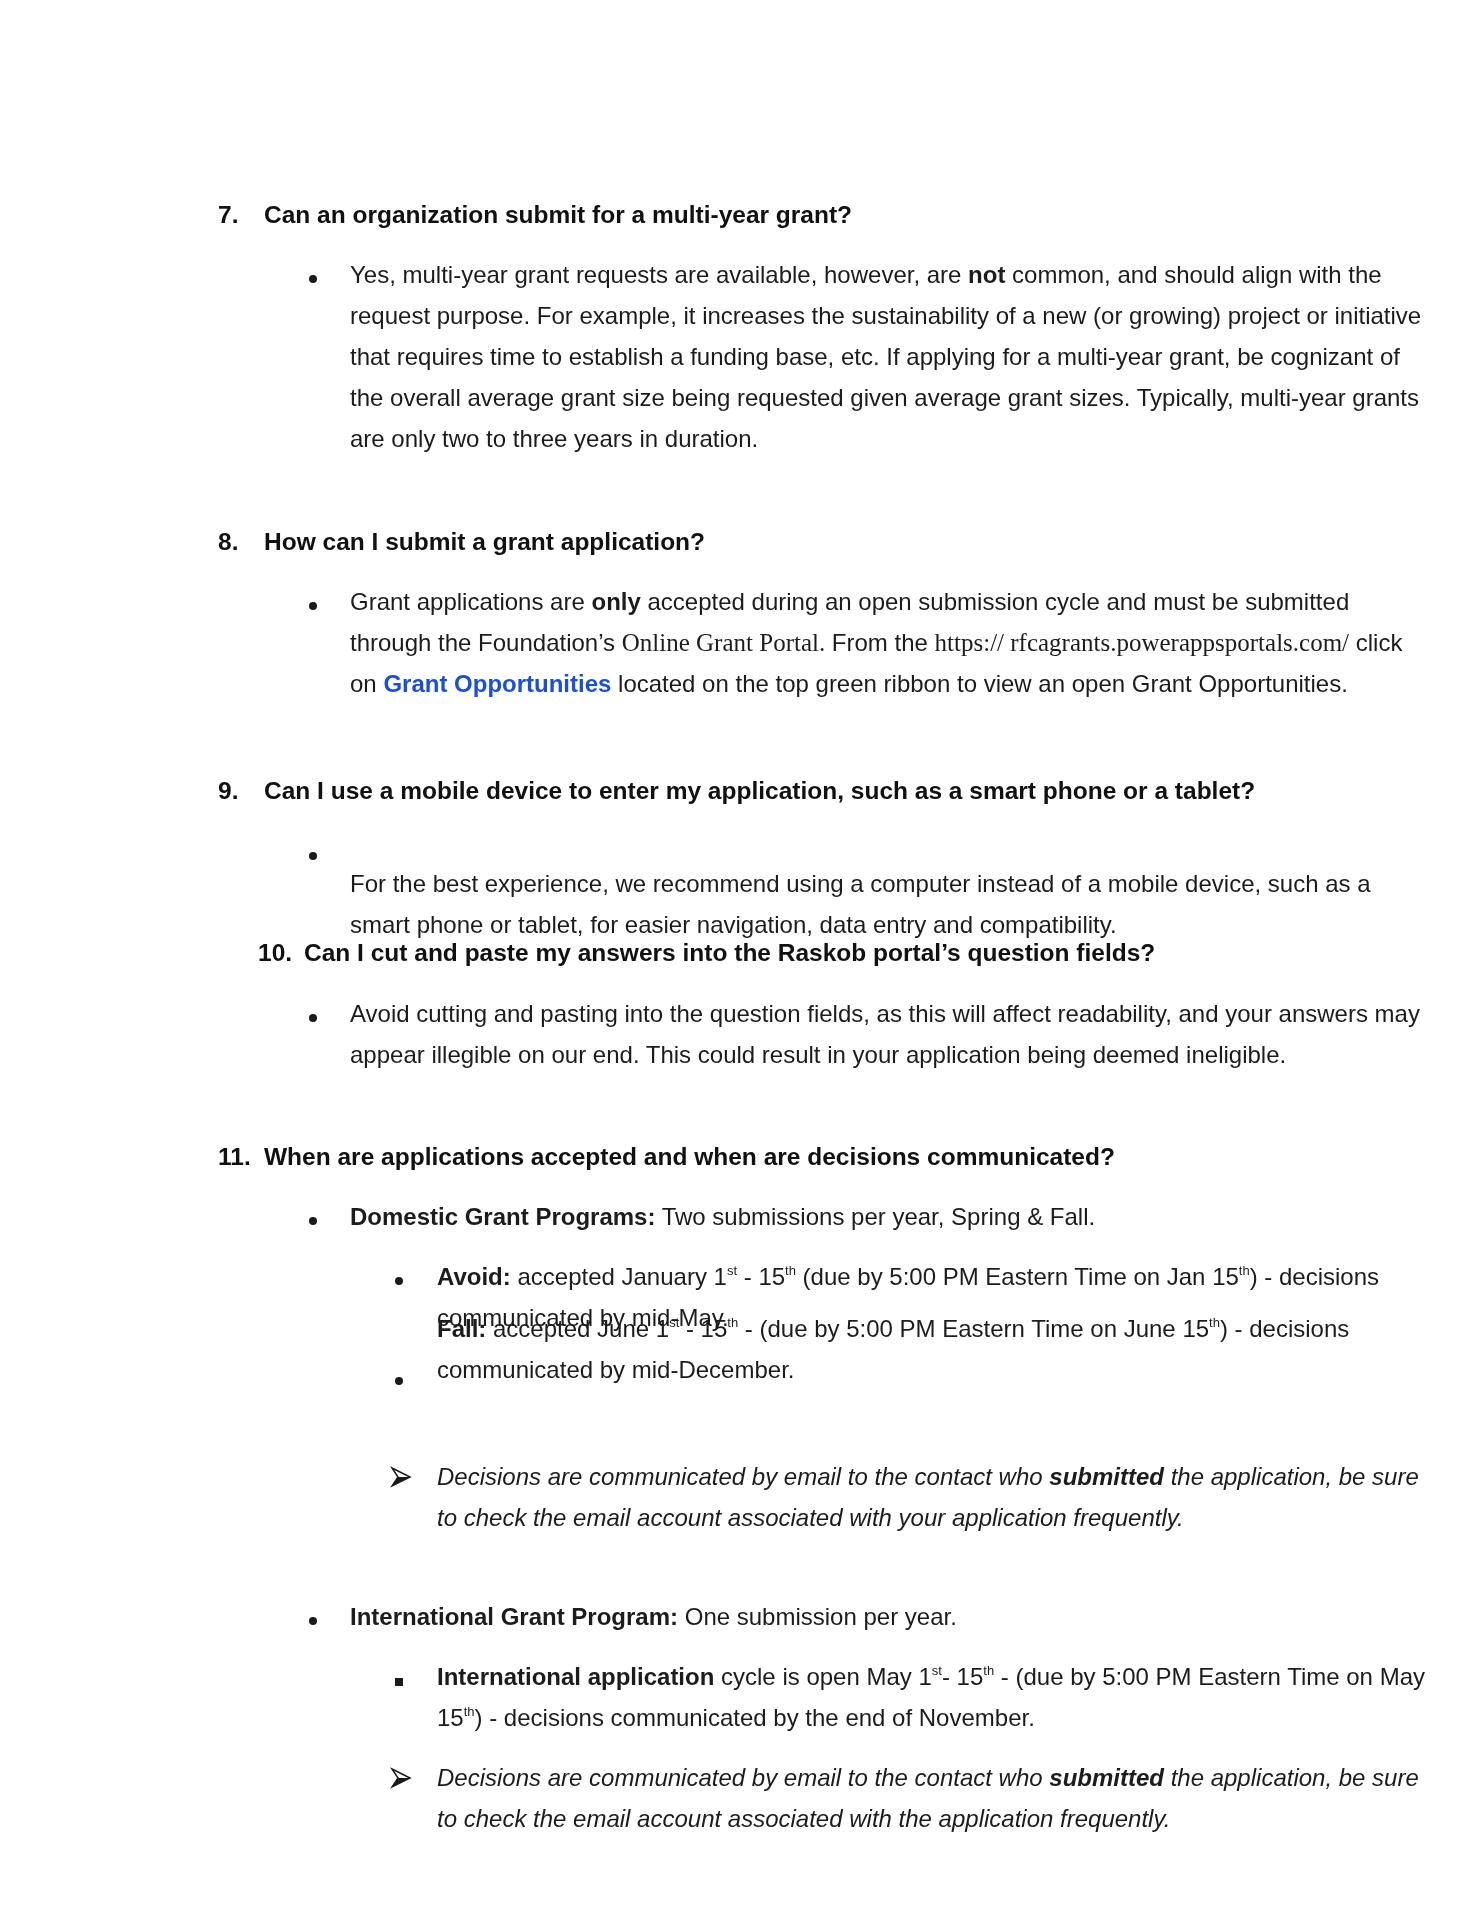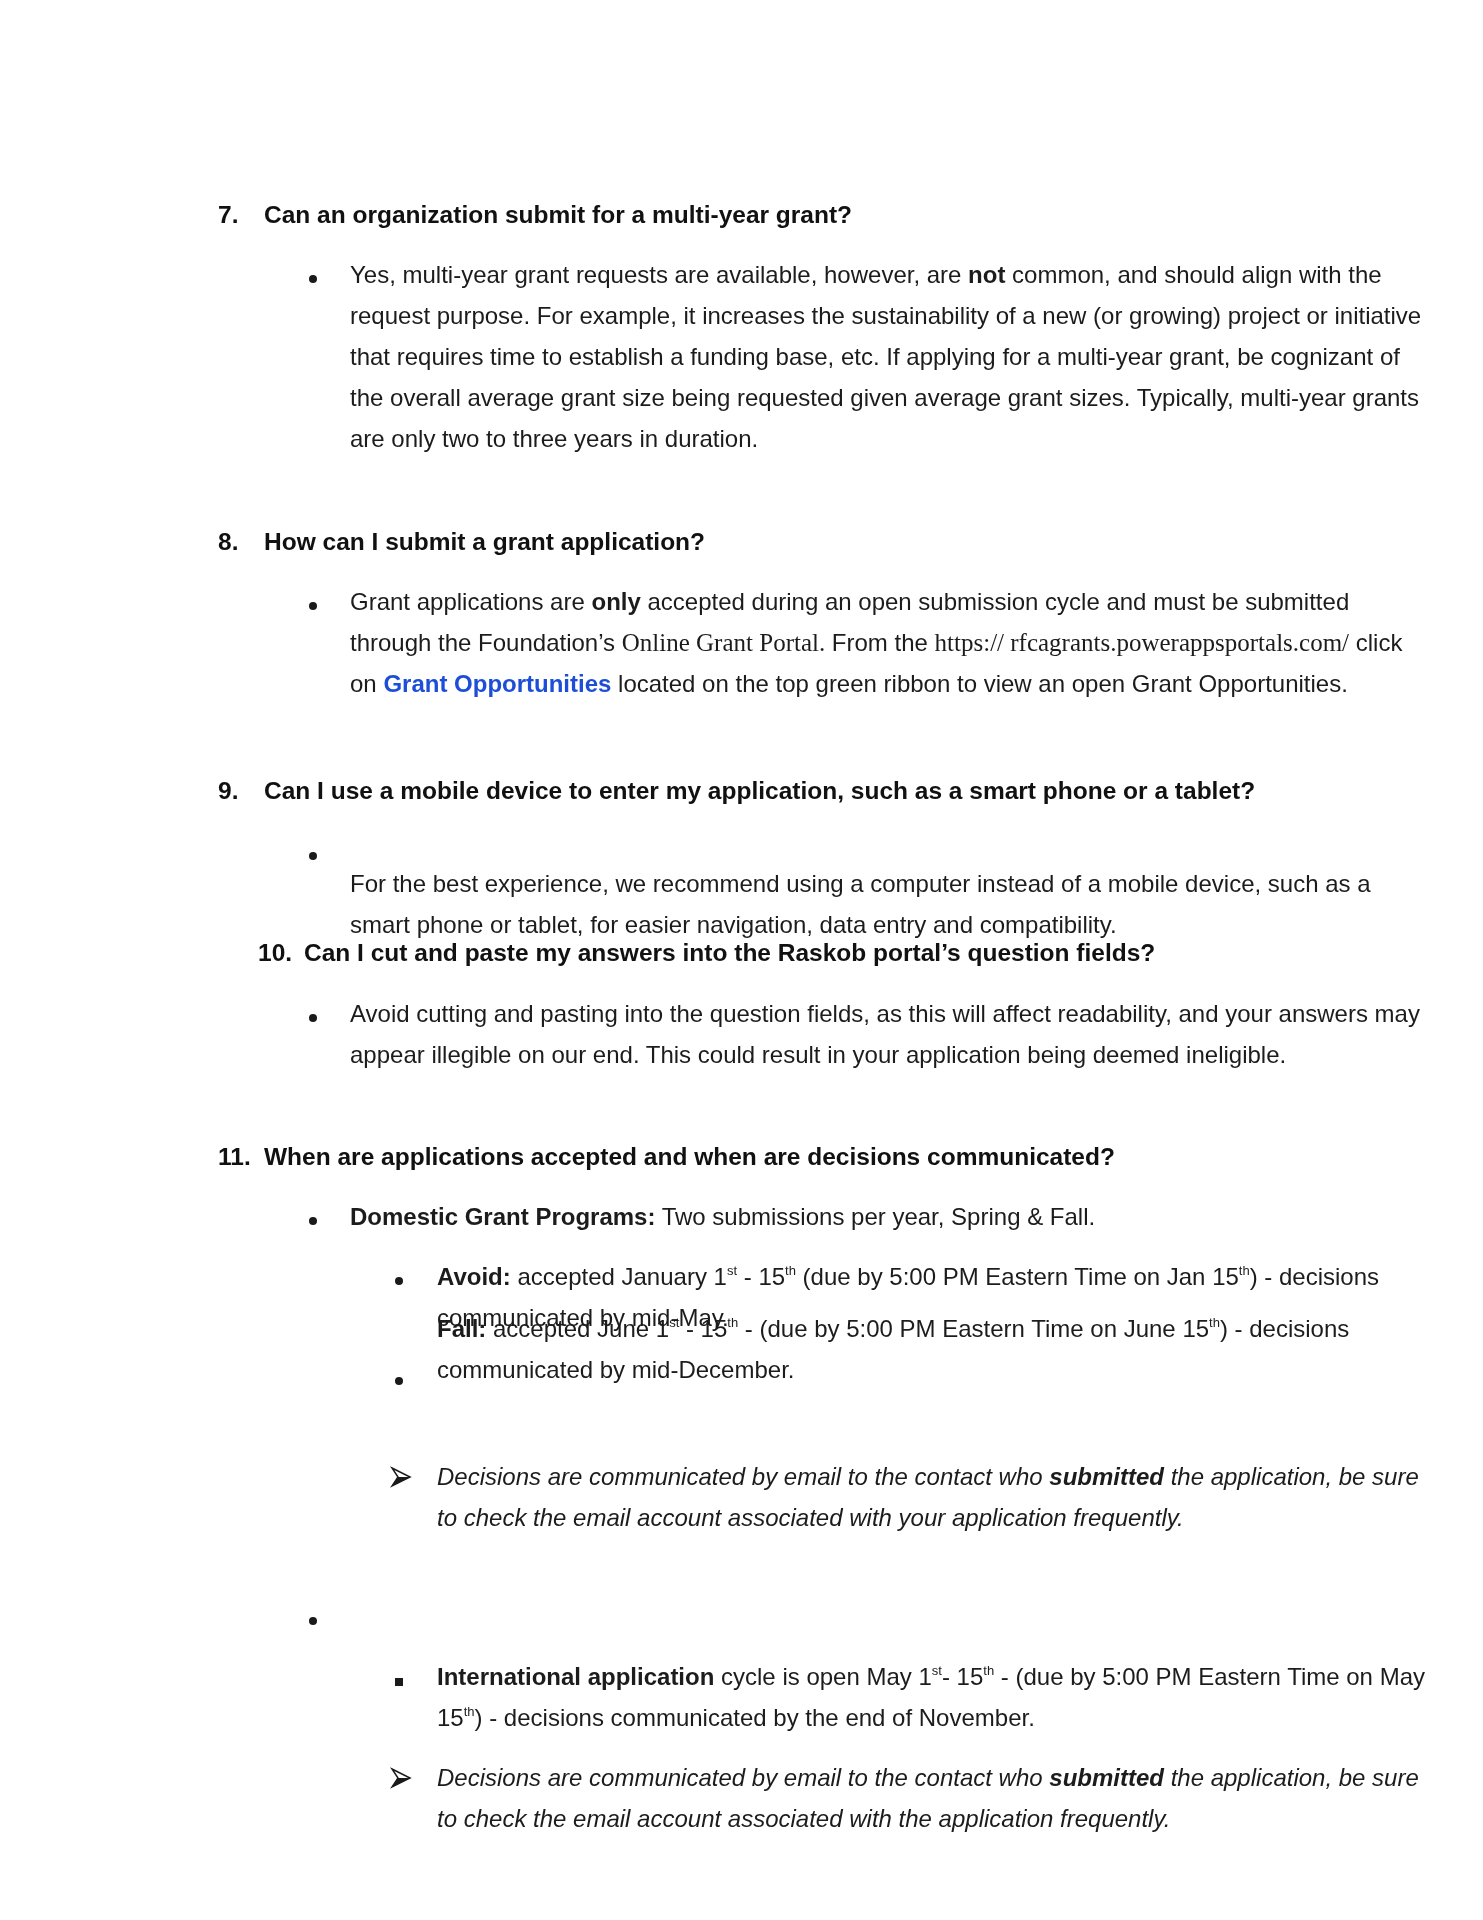--- a/index.html
+++ b/index.html
@@ -83,20 +83,23 @@
 
   <svg class="arrow" style="left:390px; top:1466px;" viewBox="0 0 22 22">
     <path d="M2 2 L20 11 L2 20 L8 11 Z" fill="#fff" stroke="#1a1a1a" stroke-width="1.5"></path>
     <path d="M2 20 L20 11 L8 11 Z" fill="#1a1a1a"></path>
   </svg>
   <div class="para l2 ital" style="top:1456px;">
     <span>Decisions are communicated by email to the contact who </span><b>submitted</b><span> the application, be sure to check the email account associated with your application frequently.</span>
   </div>
 
   <span class="bullet" style="left:309px; top:1617px;"></span>
+  <div class="para l1" style="top:1596px;">
+    <b>International Grant Program:</b><span> One submission per year.</span>
+  </div>
 
   <span class="sq" style="left:395px; top:1678px;"></span>
   <div class="para l2" style="top:1656px;">
     <b>International application</b><span> cycle is open May 1</span><sup>st</sup><span>- 15</span><sup>th</sup><span> - (due by 5:00 PM Eastern Time on May 15</span><sup>th</sup><span>) - decisions communicated by the end of November.</span>
   </div>
 
   <svg class="arrow" style="left:390px; top:1767px;" viewBox="0 0 22 22">
     <path d="M2 2 L20 11 L2 20 L8 11 Z" fill="#fff" stroke="#1a1a1a" stroke-width="1.5"></path>
     <path d="M2 20 L20 11 L8 11 Z" fill="#1a1a1a"></path>
   </svg>

